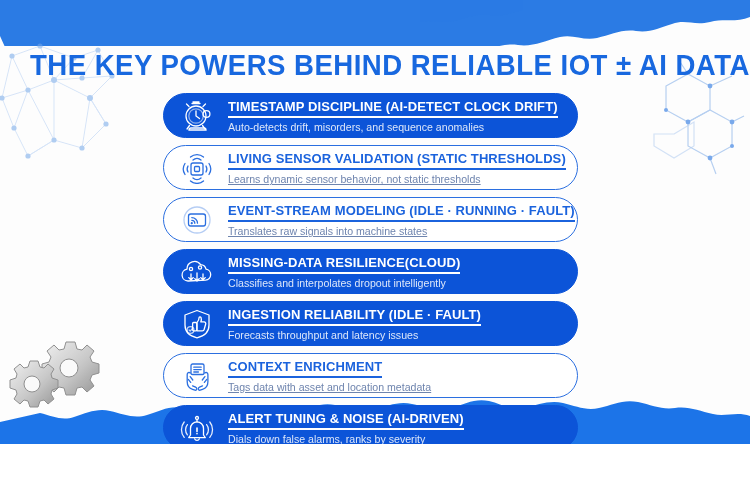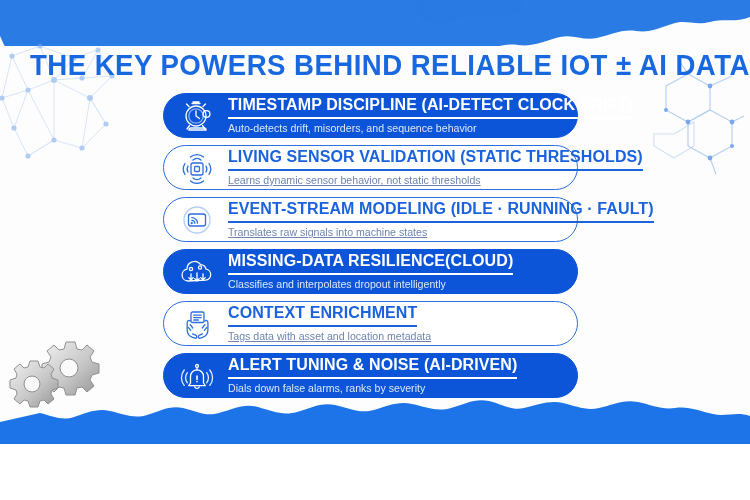--- a/index.html
+++ b/index.html
@@ -88,21 +88,21 @@
   .row-icon svg { display: block; }
 
   .row-text {
     flex: 1 1 auto;
     padding-left: 6px;
     padding-right: 10px;
     min-width: 0;
   }
 
   .row-heading {
-    font-size: 16px;
+    font-size: 13px;
     font-weight: bold;
     letter-spacing: .1px;
     line-height: 1.18;
     white-space: nowrap;
     display: inline-block;
     padding-bottom: 2px;
     border-bottom: 2px solid currentColor;
     margin-bottom: 3px;
   }
 
@@ -214,21 +214,21 @@
           <path d="M16,11 L16,16 L19.5,18.5"></path>
           <path d="M9,6.5 L6.5,4 M23,6.5 L25.5,4"></path>
           <path d="M12,3.5 h8 M13,2 h6"></path>
           <path d="M9.5,25.5 L7,29 M22.5,25.5 L25,29"></path>
           <circle cx="26.5" cy="14" r="3.4"></circle>
           <path d="M11,28 h13 a2,2 0 0 1 2,2 h-17 a2,2 0 0 1 2,-2 Z"></path>
         </svg>
       </div>
       <div class="row-text">
         <div class="row-heading">TIMESTAMP DISCIPLINE (AI-DETECT CLOCK DRIFT)</div>
-        <div class="row-desc">Auto-detects drift, misorders, and sequence behavior</div>
+        <div class="row-desc">Auto-detects drift, misorders, and sequence anomalies</div>
       </div>
     </div>
 
     <div class="power-row outline">
       <div class="row-icon">
         <svg width="34" height="32" viewBox="0 0 34 32" fill="none" stroke="#2B6FE0" stroke-width="1.3" stroke-linecap="round">
           <rect x="11" y="11" width="12" height="12" rx="2"></rect>
           <rect x="14.5" y="14.5" width="5" height="5" rx="1"></rect>
           <path d="M13,8 a6,6 0 0 1 8,0 M10.5,5 a10,10 0 0 1 13,0"></path>
           <path d="M13,26 a6,6 0 0 0 8,0 M10.5,29 a10,10 0 0 0 13,0"></path>
@@ -269,20 +269,36 @@
           <path d="M18,16 v8 M18,24 l-2.2,-2.4 M18,24 l2.2,-2.4"></path>
           <path d="M24,17 v6 M24,23 l-2.2,-2.4 M24,23 l2.2,-2.4"></path>
         </svg>
       </div>
       <div class="row-text">
         <div class="row-heading">MISSING-DATA RESILIENCE(CLOUD)</div>
         <div class="row-desc">Classifies and interpolates dropout intelligently</div>
       </div>
     </div>
 
+    <div class="power-row filled">
+      <div class="row-icon">
+        <svg width="32" height="32" viewBox="0 0 32 32" fill="none" stroke="#ffffff" stroke-width="1.3" stroke-linecap="round" stroke-linejoin="round">
+          <path d="M16,2.5 L28,7 v10 c0,7 -5.4,11.3 -12,12.8 C9.4,28.3 4,24 4,17 V7 Z"></path>
+          <path d="M16,14.5 c1.4,-1.6 2.1,-2.8 2,-4.6 c0,-1.1 1.6,-1.3 2.1,-0.2 c0.5,1.3 0.2,2.9 -0.3,4.2
+                   h3.3 c1.2,0 1.9,1 1.6,2.1 l-1.5,5.3 c-0.2,0.9 -1,1.5 -1.9,1.5 h-5.3 Z"></path>
+          <rect x="11.6" y="14.5" width="4.2" height="8.3" rx="1"></rect>
+          <circle cx="9.5" cy="22" r="3.4" opacity=".75"></circle>
+          <path d="M8.1,22 l1.1,1.1 l2,-2.3" opacity=".75"></path>
+        </svg>
+      </div>
+      <div class="row-text">
+        <div class="row-heading">INGESTION RELIABILITY (IDLE · FAULT)</div>
+        <div class="row-desc">Forecasts throughput and latency issues</div>
+      </div>
+    </div>
 
     <div class="power-row outline">
       <div class="row-icon">
         <svg width="36" height="32" viewBox="0 0 36 32" fill="none" stroke="#2B6FE0" stroke-width="1.3" stroke-linecap="round" stroke-linejoin="round">
           <rect x="12" y="4" width="13" height="10.5" rx="1.6"></rect>
           <path d="M14.8,7.2 h7.4 M14.8,9.6 h7.4 M14.8,12 h4.6"></path>
           <path d="M11.5,13 c-1.6,-1 -3.3,-0.3 -3.3,1.5 v7.3 c0,3.4 2.1,6.5 5.4,7.6 l2.4,0.8
                    c1,0.3 1.8,-0.4 1.8,-1.4 c0,-0.8 -0.5,-1.4 -1.2,-1.7 l-3,-1.3"></path>
           <path d="M11.2,16.6 l2.6,3.4 M9.3,19.4 l2.4,3"></path>
           <path d="M25.6,13 c1.6,-1 3.3,-0.3 3.3,1.5 v7.3 c0,3.4 -2.1,6.5 -5.4,7.6 l-2.4,0.8

